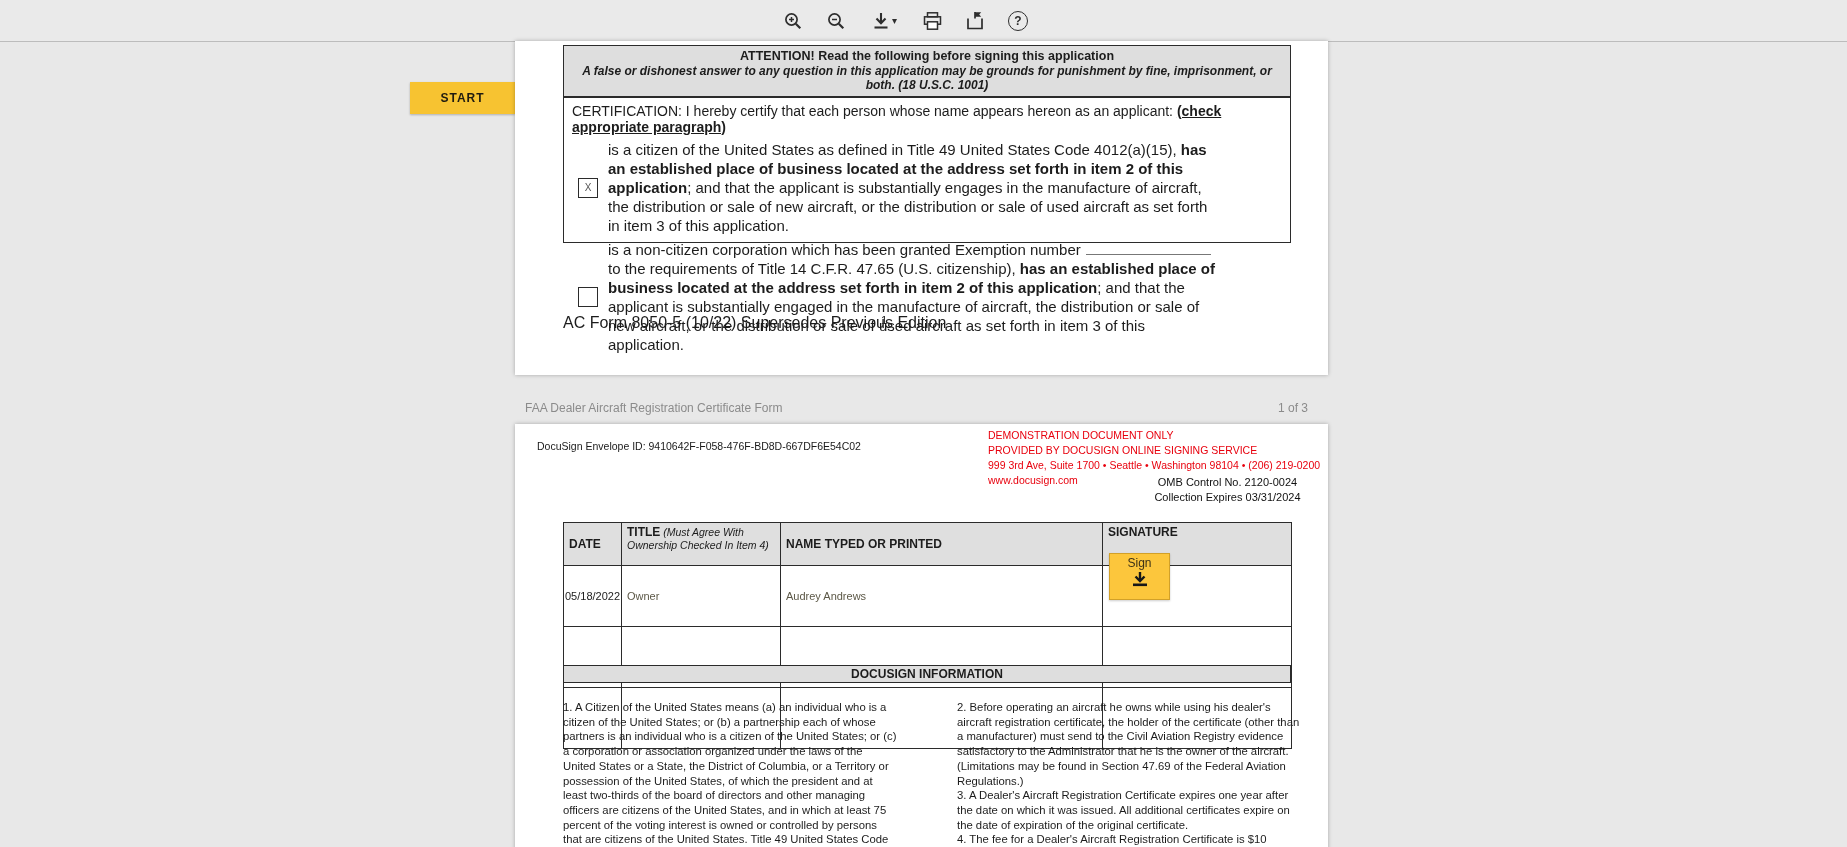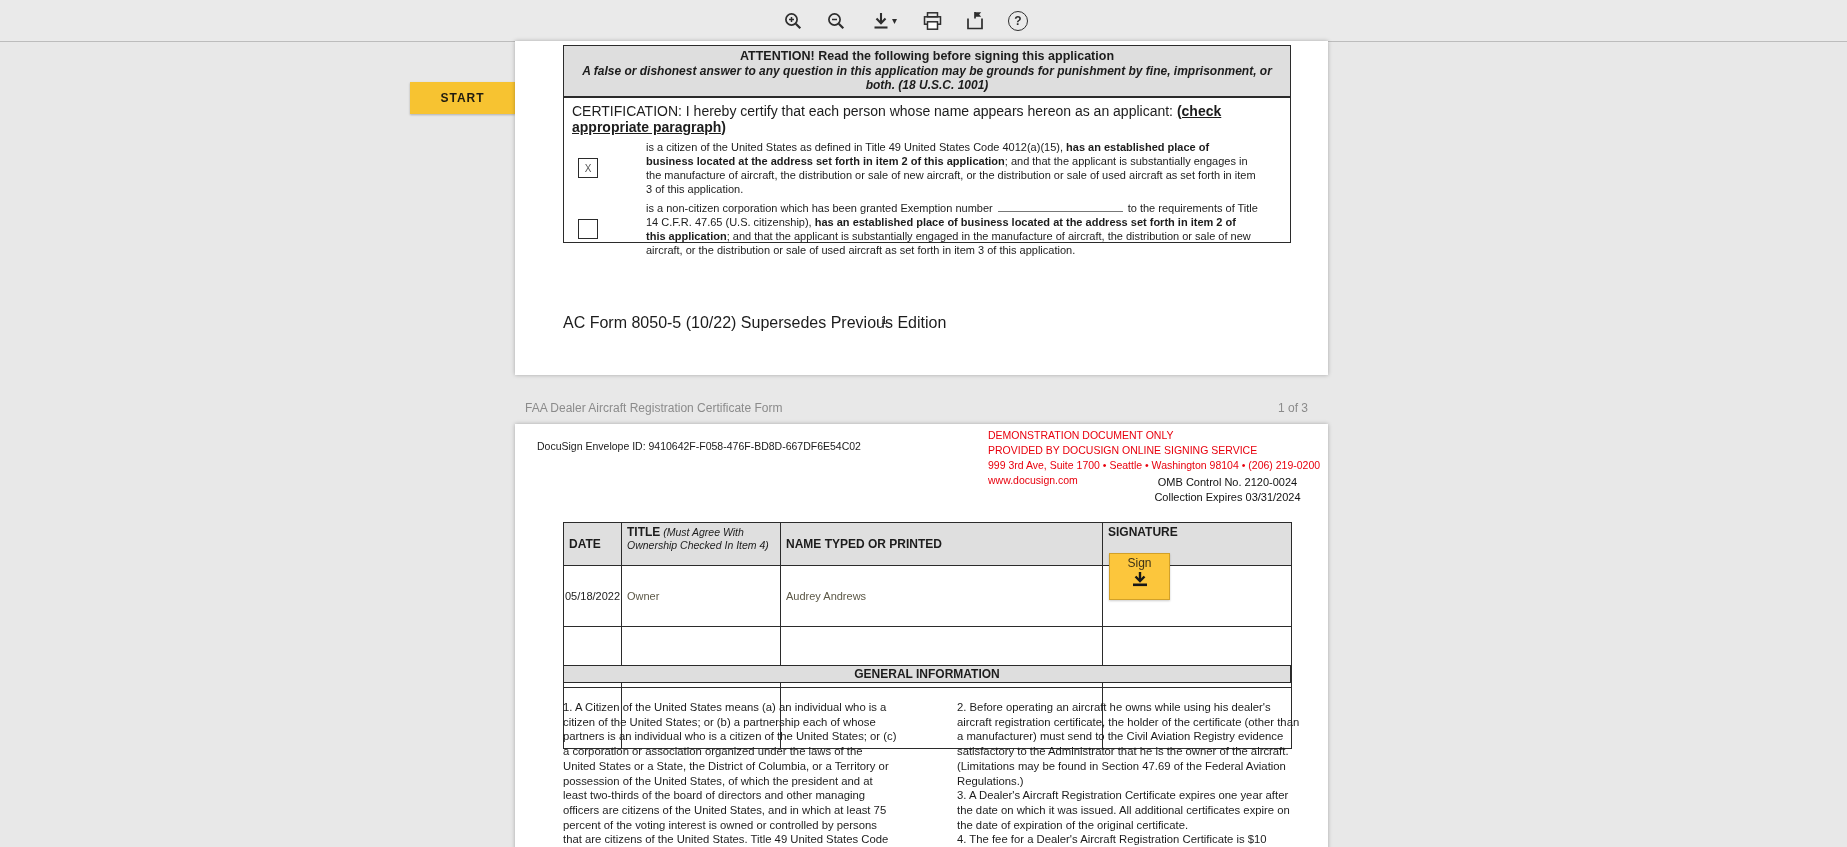--- a/index.html
+++ b/index.html
@@ -42,21 +42,21 @@
   .attention .l2{font-weight:bold;font-style:italic;font-size:12px;line-height:14px;margin-top:1px;}
   .certbox{
     position:absolute;left:48px;top:56px;width:728px;height:146px;box-sizing:border-box;
     border:1px solid #2b2b2b;padding:5px 8px;
   }
   .cert-intro{font-size:14px;}
   .cert-intro .bu{font-weight:bold;text-decoration:underline;}
   .cert-option{display:flex;margin-top:5px;}
   .cb-col{flex:0 0 36px;display:flex;align-items:center;}
   .checkbox{width:18px;height:18px;border:1px solid #2b2b2b;margin-left:6px;display:flex;align-items:center;justify-content:center;font-size:10px;color:#555;}
-  .cert-text{font-size:11px;line-height:14px;max-width:612px;margin-left:38px;}
+  .cert-text{font-size:15px;line-height:19px;max-width:612px;}
   .cert-text b{font-weight:bold;}
   .blank{display:inline-block;width:125px;height:10px;border-bottom:1px solid #777;margin:0 5px;}
   .p1-footer{position:absolute;left:48px;top:273px;font-size:16px;}
   .p1-pagenum{position:absolute;left:366px;top:273px;font-size:11.5px;}
   
   .envelope{position:absolute;left:22px;top:16px;font-size:10.5px;color:#1a1a1a;}
   .demo{position:absolute;left:473px;top:4px;color:#e8000d;font-size:10.5px;line-height:15px;white-space:nowrap;}
   .omb{position:absolute;left:605px;top:51px;width:215px;text-align:center;font-size:11px;line-height:14.5px;color:#111;}
   .sig-table{position:absolute;left:48px;top:98px;width:728px;border-collapse:collapse;table-layout:fixed;}
   .sig-table td{border:1px solid #2b2b2b;padding:2px 5px;vertical-align:middle;font-size:11px;overflow:hidden;}
@@ -238,21 +238,21 @@
     <div class="lbl">Sign</div>
     <span style="display:inline-block;margin-top:1px;">
       <svg width="18" height="16" viewBox="0 0 18 16">
           <path d="M9 1v8" stroke="#171717" stroke-width="2.4" fill="none"></path>
           <path d="M4.5 5.5 9 10l4.5-4.5" fill="none" stroke="#171717" stroke-width="2.4"></path>
           <path d="M2 13.8h14" stroke="#171717" stroke-width="2.6"></path>
         </svg>
     </span>
   </div>
 
-  <div class="gen-header">GENERAL INFORMATION</div>
+  <div class="gen-header">DOCUSIGN INFORMATION</div>
 
   <div class="info-col info-left">
     <p>1. A Citizen of the United States means (a) an individual who is a citizen of the United States; or (b) a partnership each of whose partners is an individual who is a citizen of the United States; or (c) a corporation or association organized under the laws of the United States or a State, the District of Columbia, or a Territory or possession of the United States, of which the president and at least two-thirds of the board of directors and other managing officers are citizens of the United States, and in which at least 75 percent of the voting interest is owned or controlled by persons that are citizens of the United States.  Title 49 United States Code 40102(a)(15).</p>
   </div>
   <div class="info-col info-right">
     <p>2. Before operating an aircraft he owns while using his dealer's aircraft registration certificate, the holder of the certificate (other than a manufacturer) must send to the Civil Aviation Registry evidence satisfactory to the Administrator that he is the owner of the aircraft. (Limitations may be found in Section 47.69 of the Federal Aviation Regulations.)</p>
     <p>3. A Dealer's Aircraft Registration Certificate expires one year after the date on which it was issued.  All additional certificates expire on the date of expiration of the original certificate.</p>
     <p>4.  The fee for a Dealer's Aircraft Registration Certificate is $10</p>
   </div>
 

